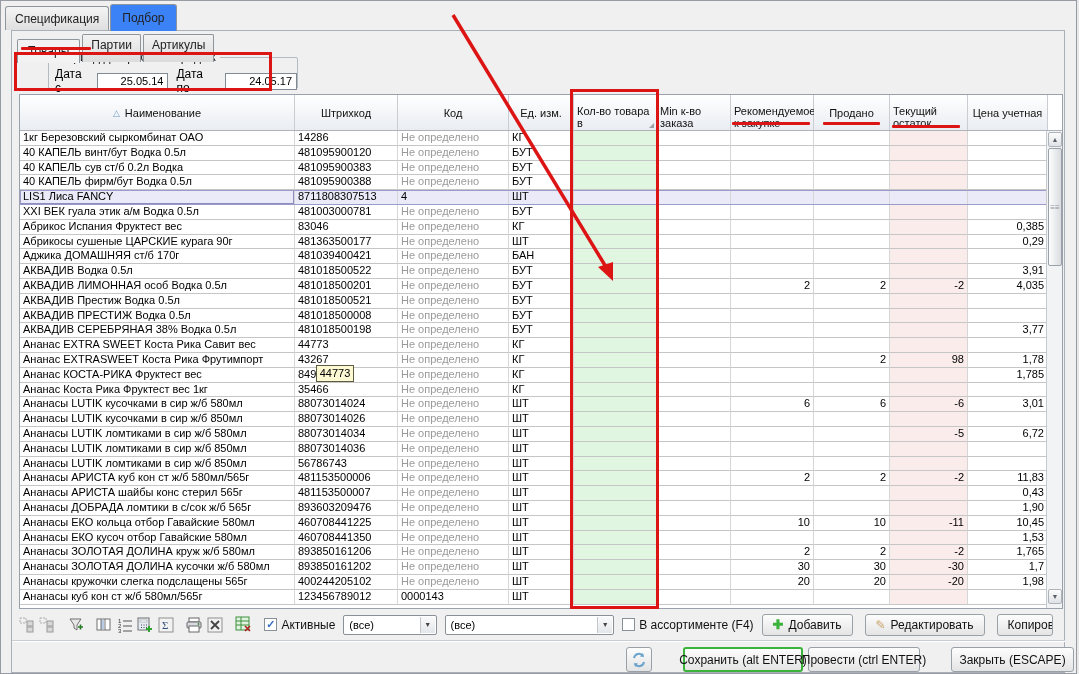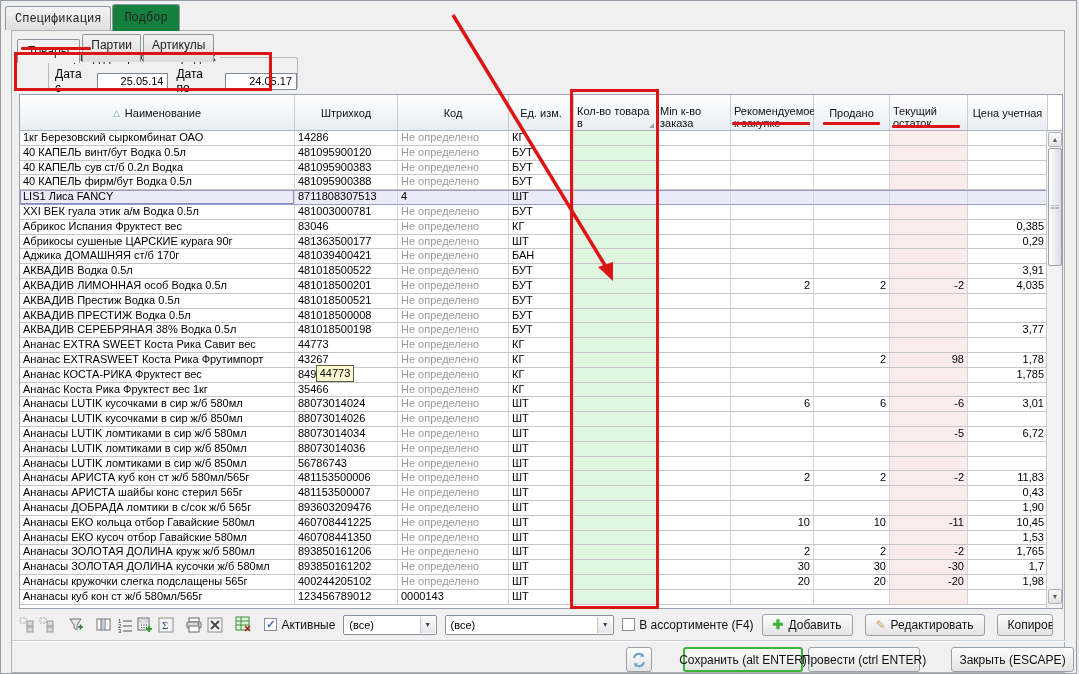--- a/index.html
+++ b/index.html
@@ -2,23 +2,23 @@
 <html><head>
 <meta charset="utf-8">
 <style>
   * { box-sizing: border-box; margin:0; padding:0; }
   html,body { width:1079px; height:674px; }
   body { font-family:"Liberation Sans", sans-serif; background:#e8e8e8; position:relative; overflow:hidden; }
 
   .window { position:absolute; left:0; top:0; width:1077px; height:674px; background:#f0f0f0; border:1px solid #979ba3; }
 
   
-  .main-tabs { position:absolute; left:4px; top:2px; display:flex; align-items:flex-end; z-index:3;font-family:Liberation Mono, monospace; }
+  .main-tabs { position:absolute; left:4px; top:2px; display:flex; align-items:flex-end; z-index:3; }
   .mtab { font-size:12px; padding:5px 9px 4px; background:linear-gradient(#f4f4f4,#dfdfdf); border:1px solid #8f959d; border-bottom:none; border-radius:3px 3px 0 0; margin-right:1px; color:#222; }
-  .mtab.active { background:#15803d; padding:6px 11px 6px; position:relative; top:1px; z-index:4; }
+  .mtab.active { background:#3b82f6; padding:6px 11px 6px; position:relative; top:1px; z-index:4; }
 
   
   .panel { position:absolute; left:10px; top:29px; width:1054px; height:643px; border:1px solid #aab0b8; background:#f0f0f0; z-index:1; overflow:hidden; }
 
   .sub-tabs { position:absolute; left:16px; top:33px; display:flex; align-items:flex-end; z-index:3; }
   .stab { font-size:12px; padding:3px 8px 10px; background:linear-gradient(#f2f2f2,#dcdcdc); border:1px solid #8f959d; border-bottom:none; border-radius:2px 2px 0 0; margin-right:2px; color:#222; }
   .stab.active { background:#f2f2f2; padding:4px 10px 5px; position:relative; top:1px; z-index:4; }
 
   
   .period { position:absolute; left:17px; top:56px; width:250px; height:32px; border:1px solid #b5bac0; border-radius:2px; z-index:2;margin-left:30px; }

